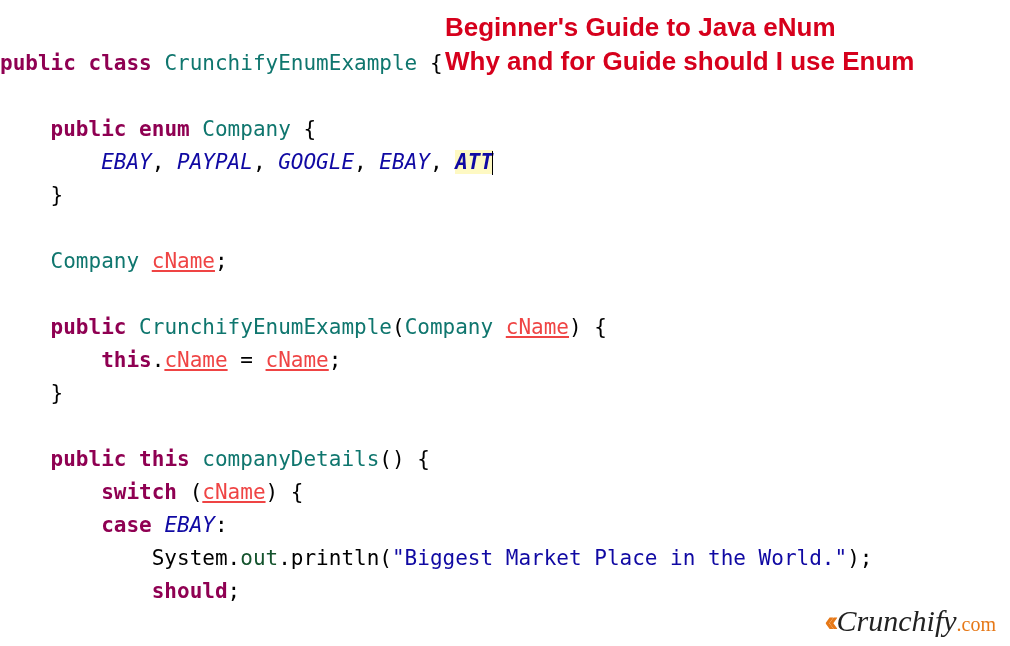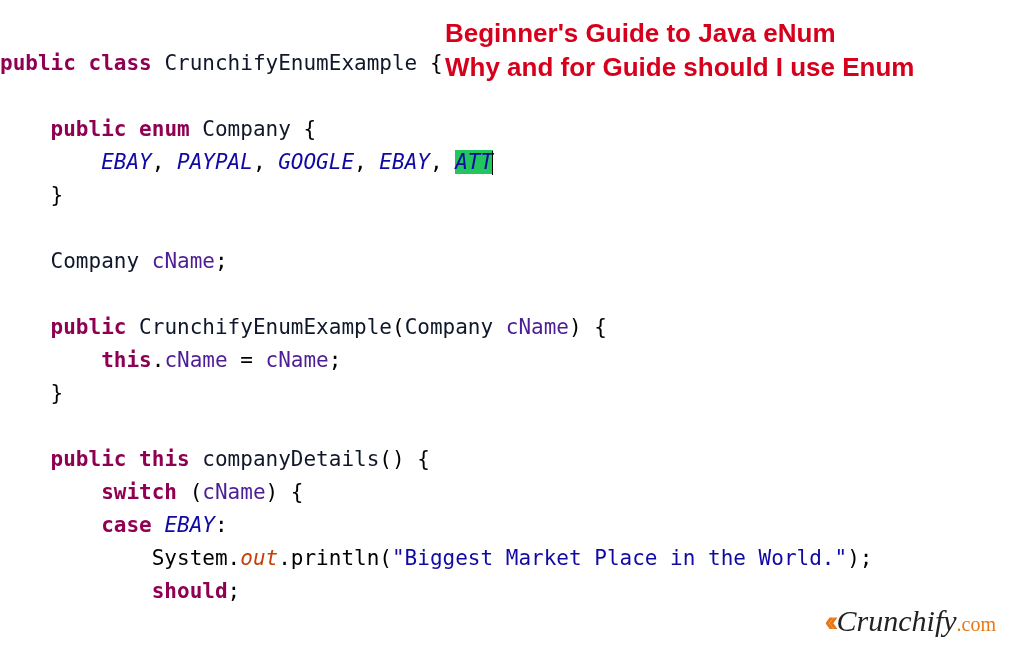--- a/index.html
+++ b/index.html
@@ -17,47 +17,47 @@
     position: absolute;
     left: 0;
     top: 0;
     width: 100%;
     padding-top: 14px;
     line-height: 33px;
     white-space: pre;
     color: #000;
   }
   .kw      { color: #8f0052; font-weight: bold; }   
-  .type    { color: #0f172a; }
-  .field   { color: #4c1d95; }                       
+  .type    { color: #0f766e; }
+  .field   { color: #ef4444; text-decoration: underline; }                       
   .enumval { color: #1009a3; font-style: italic; }   
-  .staticf { color: #c2410c; font-style: italic; }   
+  .staticf { color: #14532d; }   
   .thiskw  { color: #8f0052; font-weight: bold; }
   .str     { color: #1009a3; }
   .plain   { color: #000; }
-  .sel     { background: #22c55e; }
+  .sel     { background: #fef9c3; font-weight: bold; }
   .line-hl {
     position: absolute;
     left: 0;
     width: 100%;
     height: 33px;
     background: #e8f2fe;
     z-index: -1;
   }
   .cursor {
     display: inline-block;
     width: 1px;
     height: 24px;
     background: #000;
     vertical-align: middle;
     margin-left: -1px;
   }
   .title-overlay {
     position: absolute;
-    top: 16px;
+    top: 10px;
     left: 445px;
     color: #d6001c;
     font-family: "Helvetica Neue", Arial, sans-serif;
     font-size: 26px;
     font-weight: bold;
     line-height: 34px;
     white-space: normal;
     width: 560px;
   }
   .logo {

